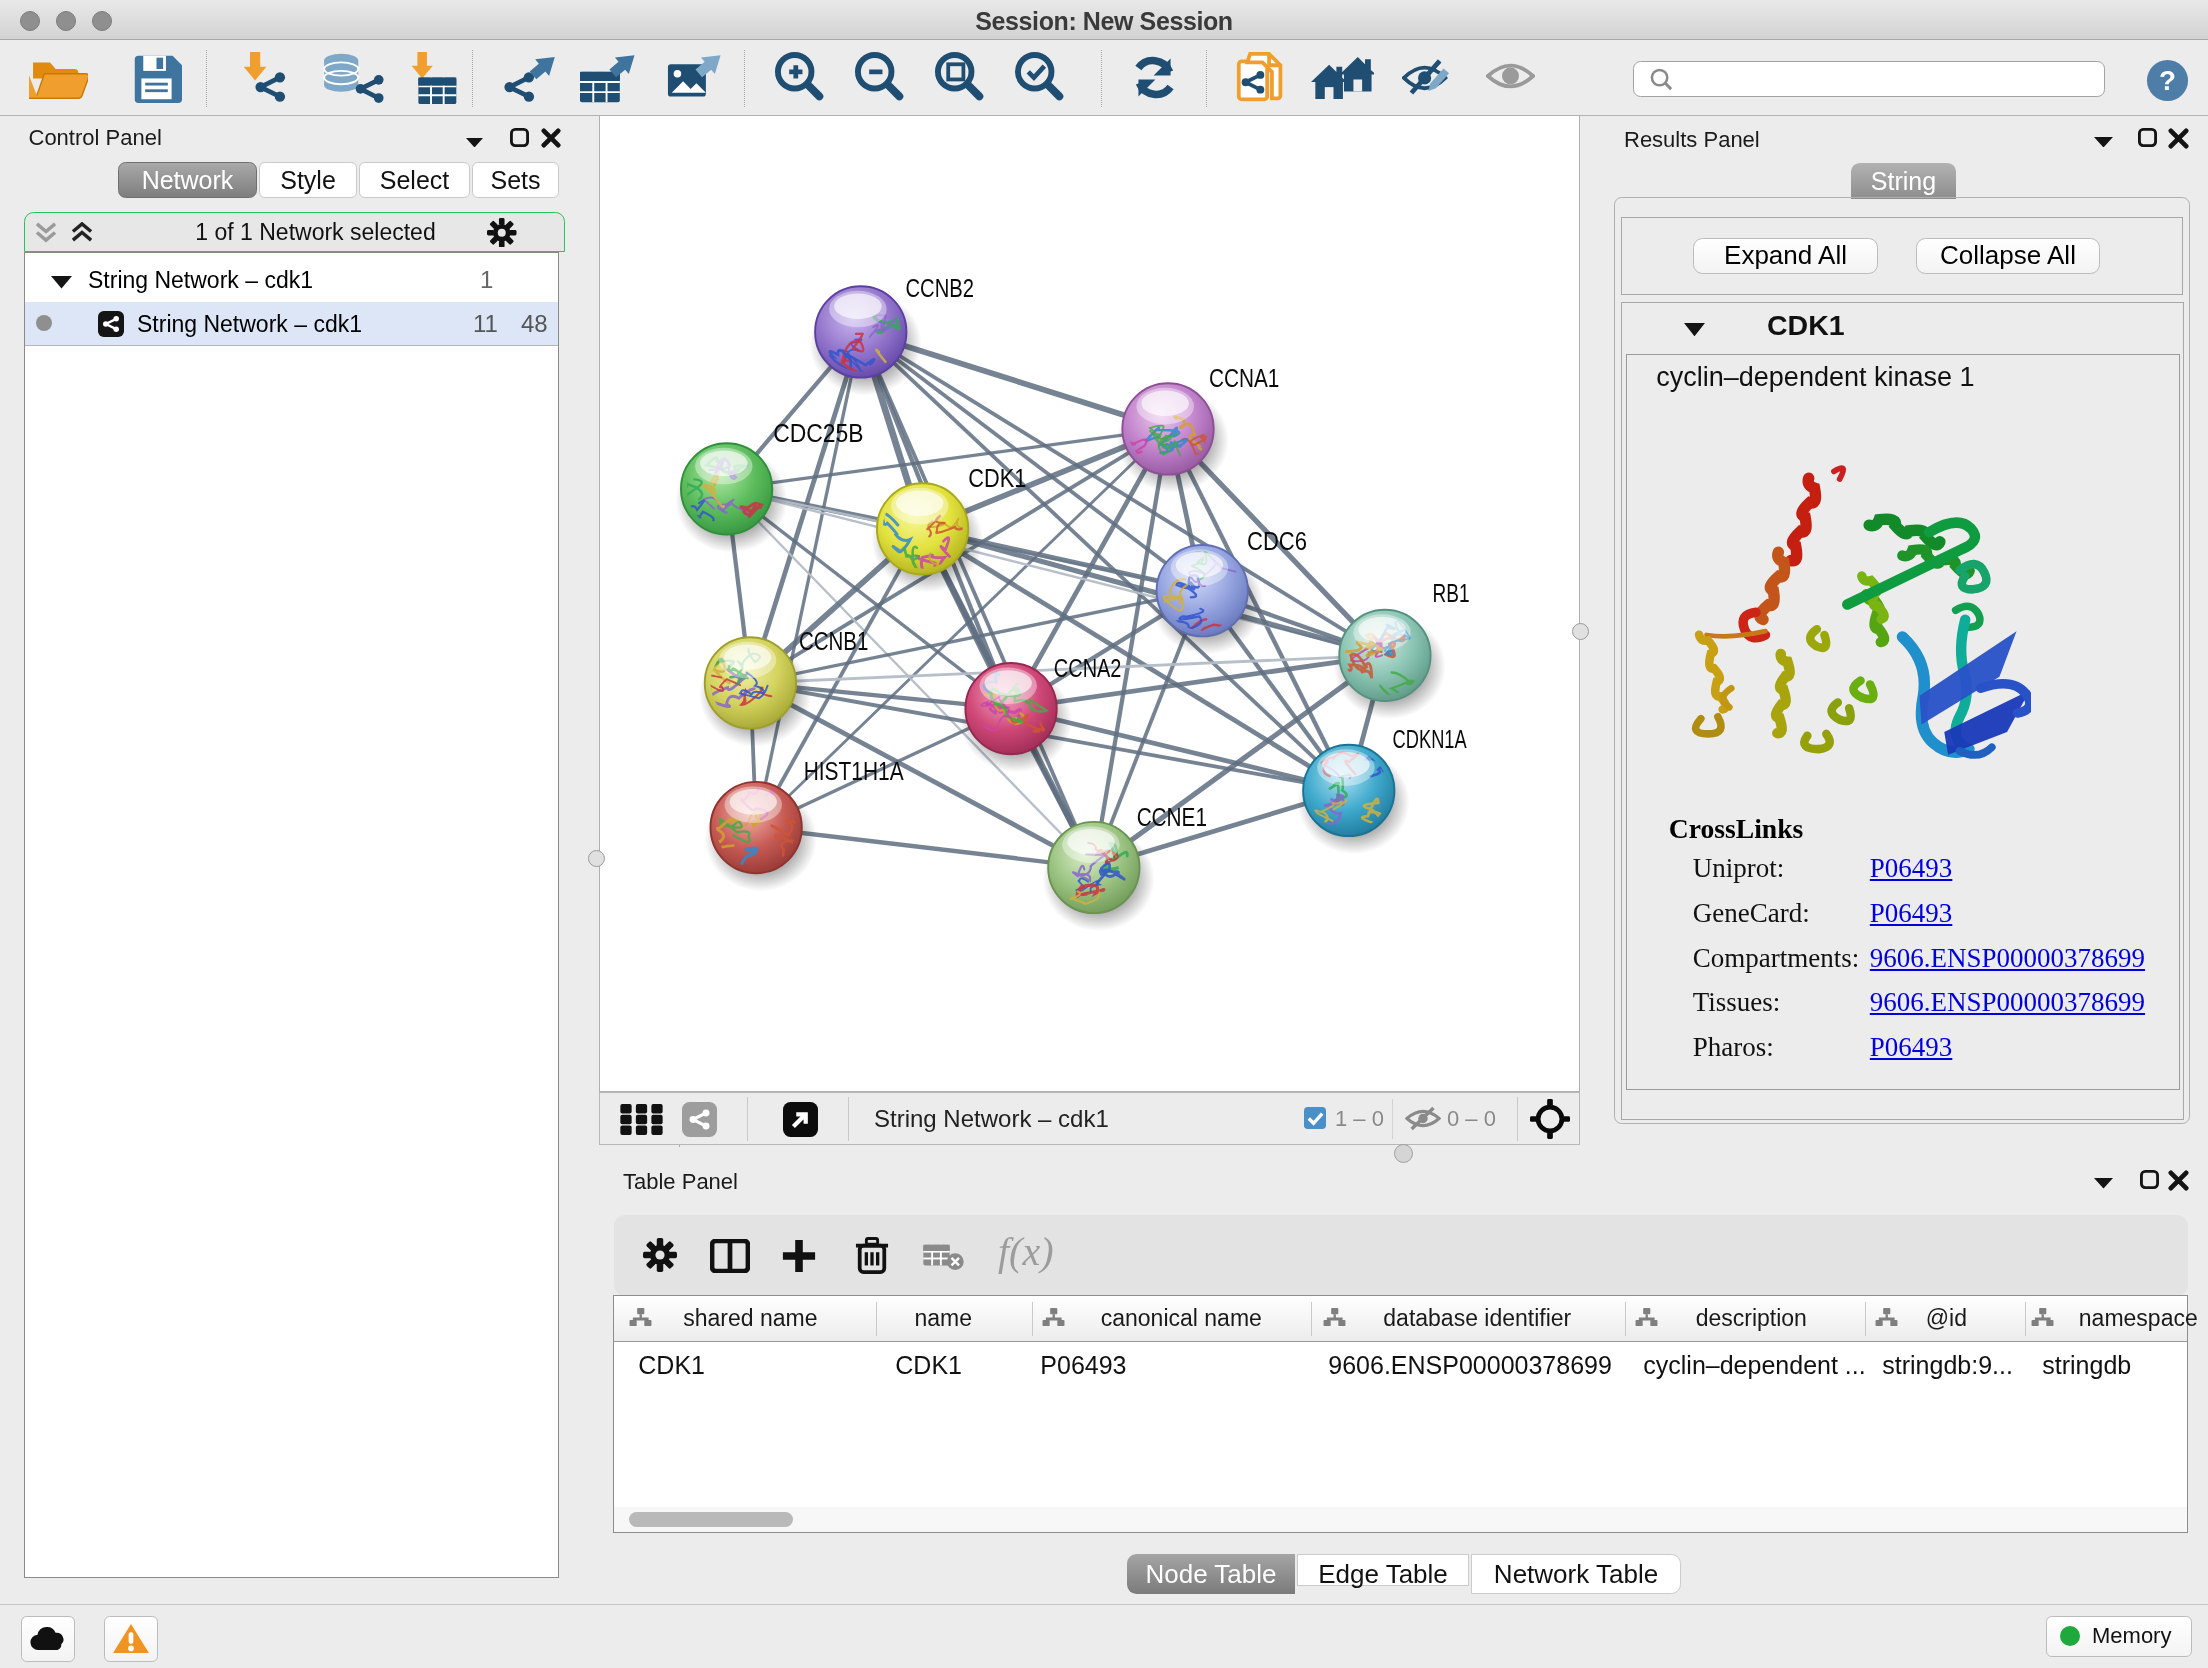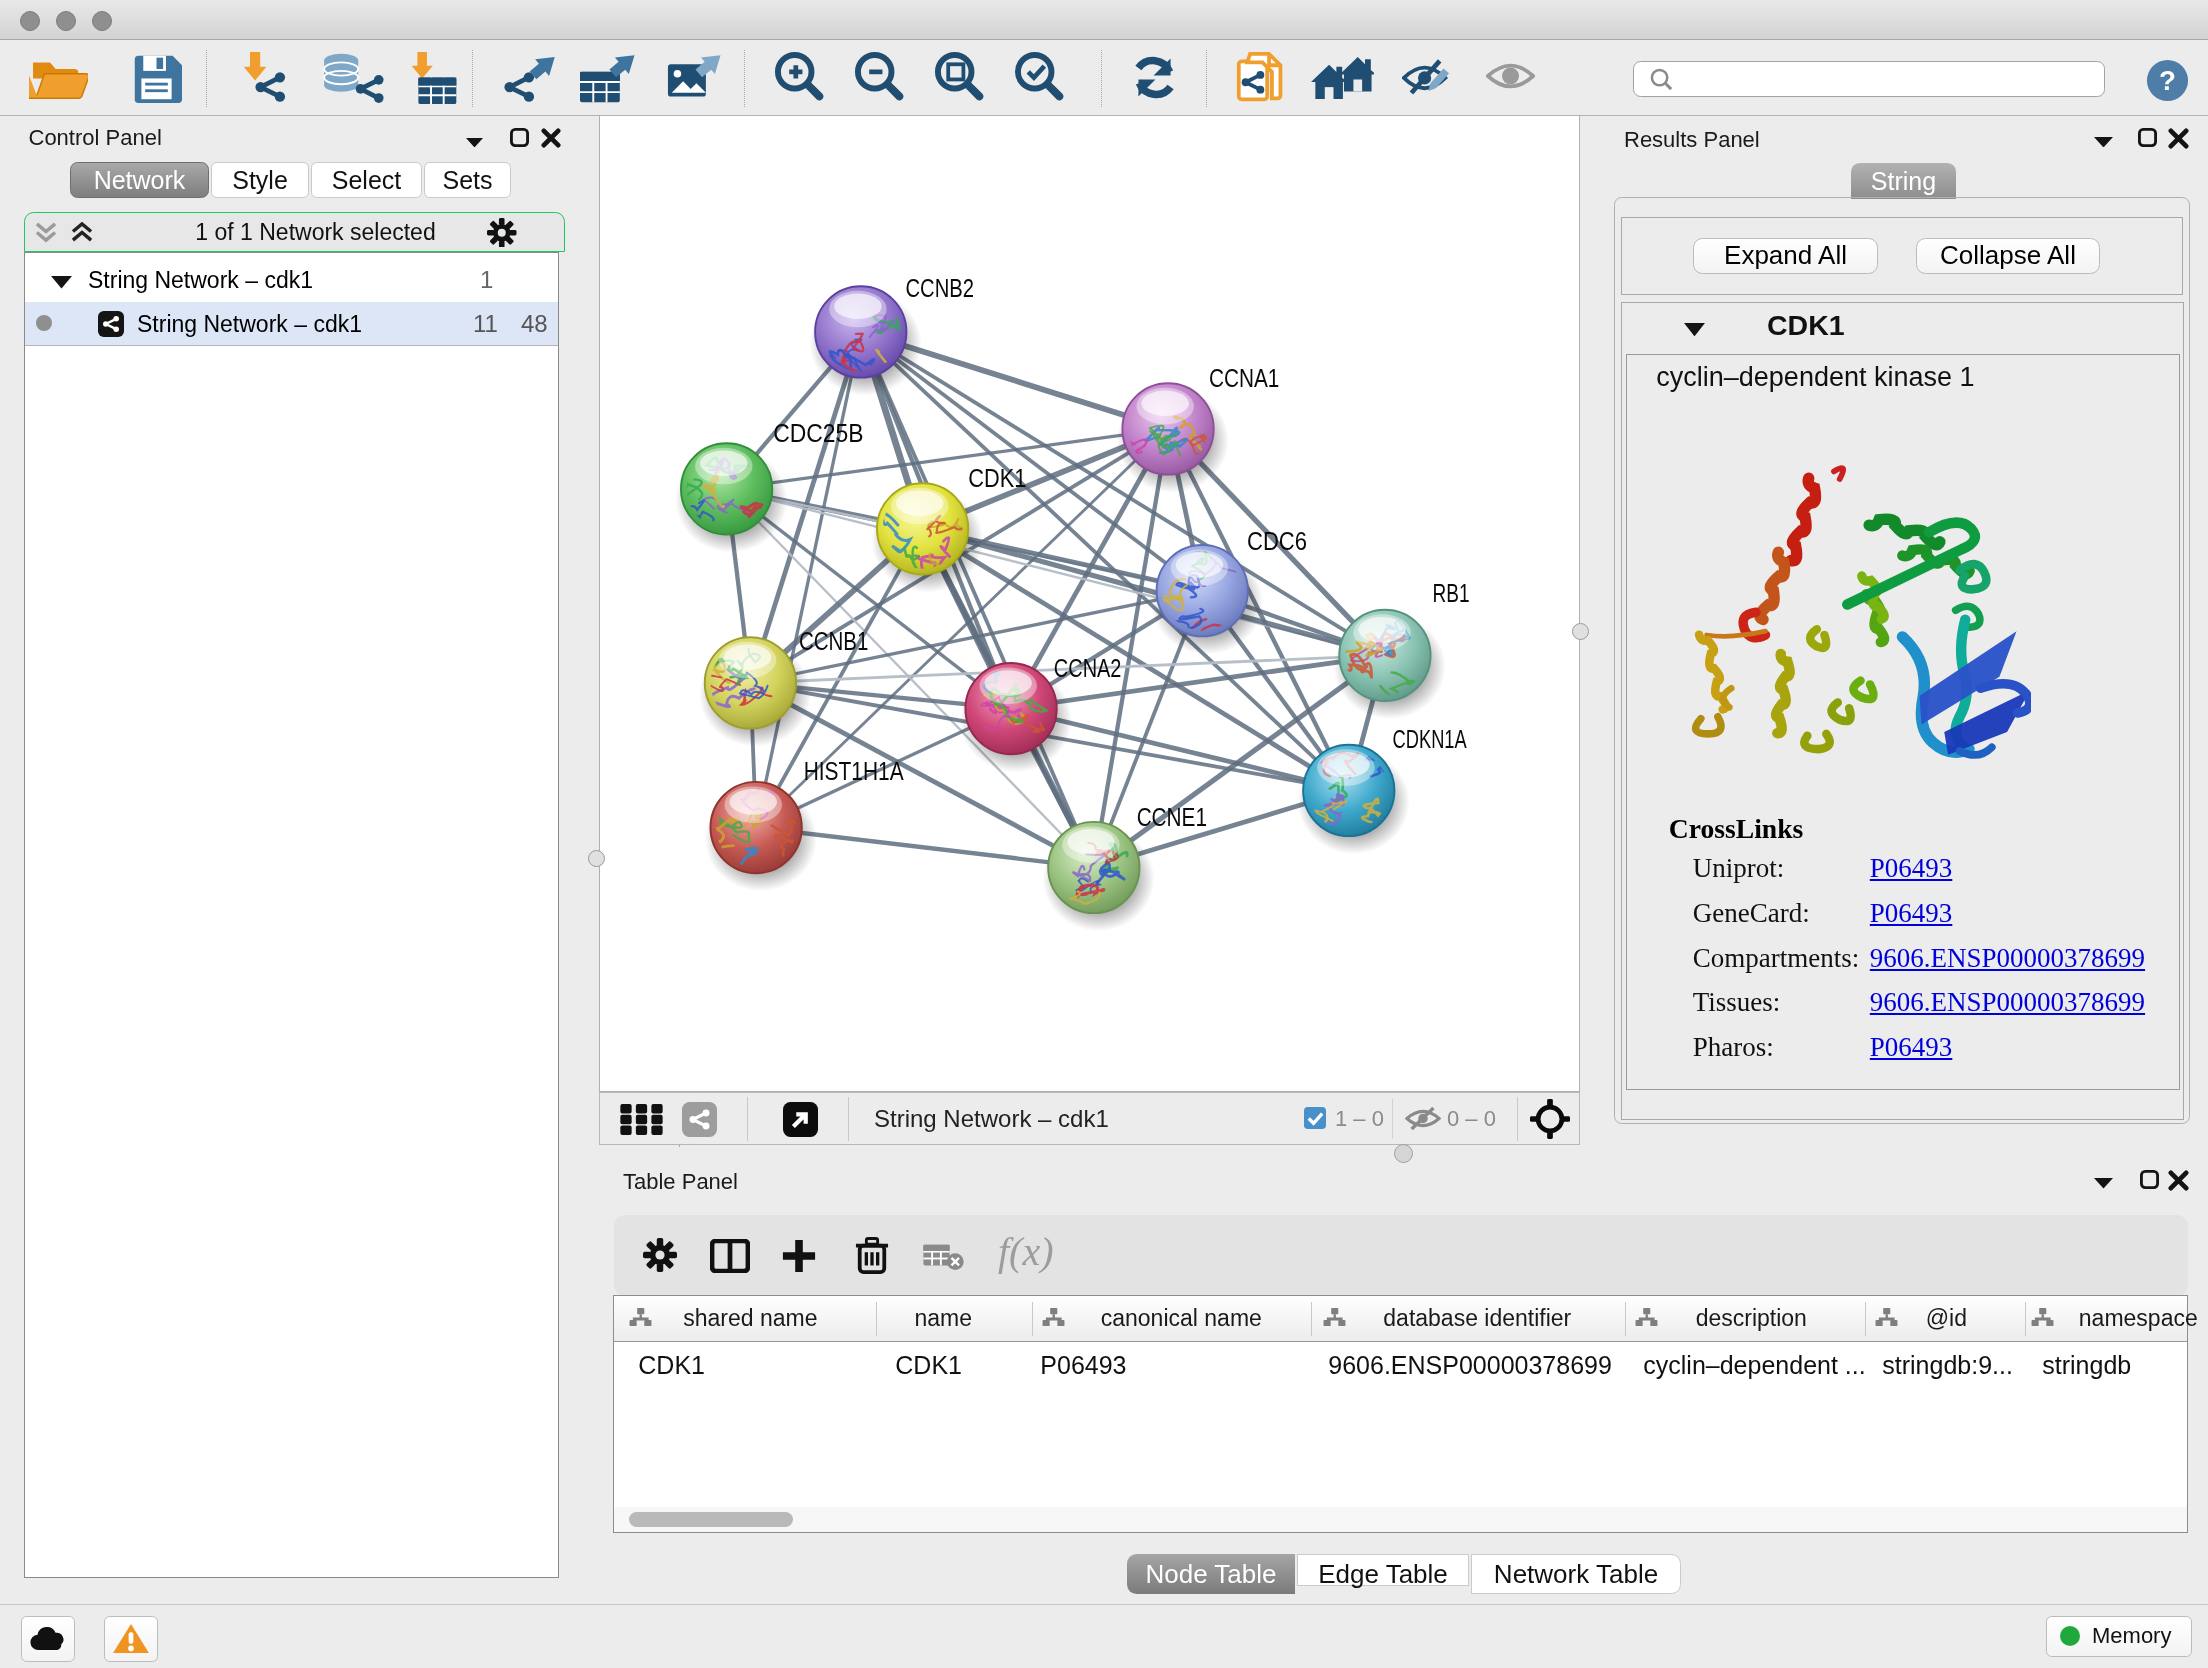--- a/index.html
+++ b/index.html
@@ -2,32 +2,33 @@
 <html style="font-size:15px"><head><meta charset="utf-8"><style>
 * { margin:0; padding:0; box-sizing:border-box; }
 html,body { width:2208px; height:1668px; font-family:"Liberation Sans",sans-serif; background:#ececec; overflow:hidden; position:relative; }
 .abs { position:absolute; }
 .vsep { position:absolute; top:9.5px; height:57px; width:0; border-left:1.9px dotted #a8a8a8; }
 .tl { position:absolute; top:10.5px; width:20px; height:20px; border-radius:50%; background:#8f8f8f; border:1px solid #7c7c7c; }
 .titlebar { position:absolute; left:0; top:0; width:2208px; height:40px; background:linear-gradient(#e9e9e9,#d2d2d2); border-bottom:1px solid #a6a6a6; }
 .title { position:absolute; width:100%; text-align:center; top:6.7px; font-size:25px; font-weight:bold; letter-spacing:-0.4px; color:#3a3a3a; }
 .toolbar { position:absolute; left:0; top:40px; width:2208px; height:76px; background:#ececec; border-bottom:1.9px solid #b2b2b2; }
 .panel-title { font-size:22px; color:#1a1a1a; }
-.tab { position:absolute; height:36px; text-align:center; font-size:25px; line-height:35px; }
+.tab { position:absolute; height:36px; text-align:center; font-size:25px; line-height:35px;margin-left:48px; }
 .tab.on { background:linear-gradient(#a9a9a9,#7e7e7e); color:#fff; border:1px solid #6f6f6f; border-radius:7.6px; }
 .tab.off { background:#fff; color:#111; border:1px solid #c9c9c9; border-radius:5.7px; }
 .btn { background:linear-gradient(#ffffff,#f3f3f3); border:1.9px solid #bcbcbc; border-radius:9.5px; text-align:center; }
 a.lnk { color:#0000dd; text-decoration:underline; }
 .serif { font-family:"Liberation Serif",serif; }
 </style></head><body>
 
 <div class="titlebar">
     <div class="tl" style="left:20px"></div>
     <div class="tl" style="left:56px"></div>
     <div class="tl" style="left:92px"></div>
+    <div class="title">Session: New Session</div>
   </div>
 
 <div class="toolbar">
     <div class="vsep" style="left:206px"></div>
     <div class="vsep" style="left:472px"></div>
     <div class="vsep" style="left:744px"></div>
     <div class="vsep" style="left:1101px"></div>
     <div class="vsep" style="left:1206px"></div>
     <div style="position:absolute;left:28.5px;top:13.3px;width:59px;height:49px"><svg width="59" height="49" viewBox="0 0 62 52" style="">
         <path d="M4 10 h18 l6 7 h20 a4 4 0 0 1 4 4 v6 h-48 z" fill="#e08a10"></path>

